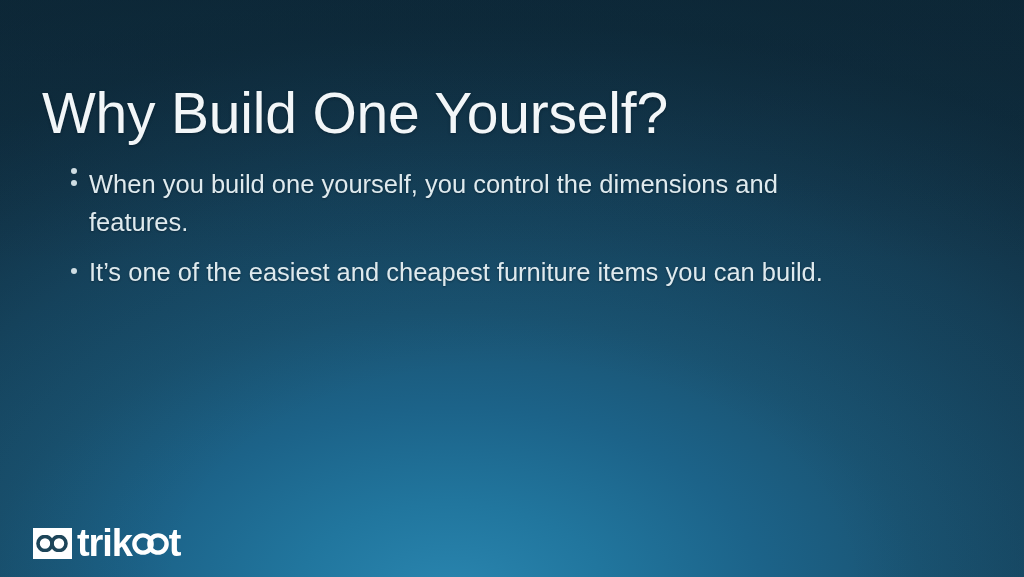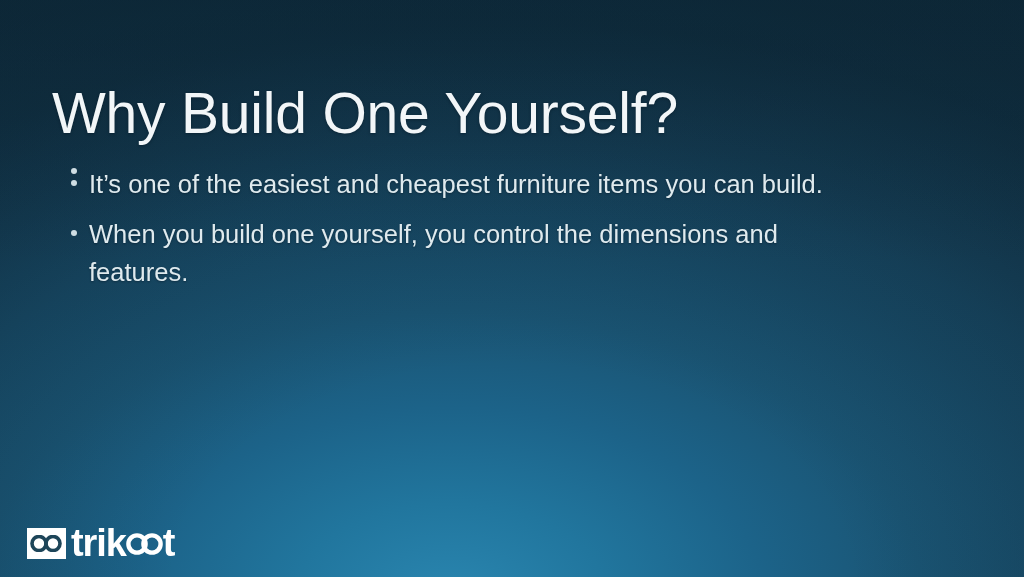--- a/index.html
+++ b/index.html
@@ -58,21 +58,21 @@
   }
 
   .content {
     position: absolute;
     inset: 0;
   }
 
   
   .title {
     position: absolute;
-    left: 52px;
+    left: 42px;
     top: 44px;
     width: 900px;
     font-size: 57px;
     line-height: 1.1;
     font-weight: 300;
     letter-spacing: -0.2px;
     color: #f2f6f8;
     text-shadow: 0 1px 3px rgba(4,20,30,0.45);
     white-space: nowrap;
   }
@@ -104,21 +104,21 @@
     top: 15px;
     width: 6px;
     height: 6px;
     border-radius: 50%;
     background: #cfdde3;
   }
 
   
   .logo {
     position: absolute;
-    left: 27px;
+    left: 33px;
     bottom: 17px;
     display: flex;
     align-items: center;
     height: 34px;
   }
   .logo-mark {
     width: 39px;
     height: 31px;
     background: #ffffff;
     display: flex;
@@ -158,25 +158,25 @@
   <div class="content">
 
     <h1 class="title">Why Build One Yourself?</h1>
 
     <ul class="bullets">
       <li class="bullet-item">
         <span class="bullet-dot"></span>
       </li>
       <li class="bullet-item">
         <span class="bullet-dot"></span>
-        <span>It’s one of the easiest and cheapest furniture items you can build.</span>
+        <span>When you build one yourself, you control the dimensions and features.</span>
       </li>
       <li class="bullet-item">
         <span class="bullet-dot"></span>
-        <span>When you build one yourself, you control the dimensions and features.</span>
+        <span>It’s one of the easiest and cheapest furniture items you can build.</span>
       </li>
     </ul>
 
     <div class="logo">
       <div class="logo-mark">
         <svg width="33" height="17" viewBox="0 0 33 17" aria-hidden="true">
           <circle cx="9" cy="8.5" r="7" fill="none" stroke="#1d4559" stroke-width="3.6"></circle>
           <circle cx="23" cy="8.5" r="7" fill="none" stroke="#1d4559" stroke-width="3.6"></circle>
         </svg>
       </div>

